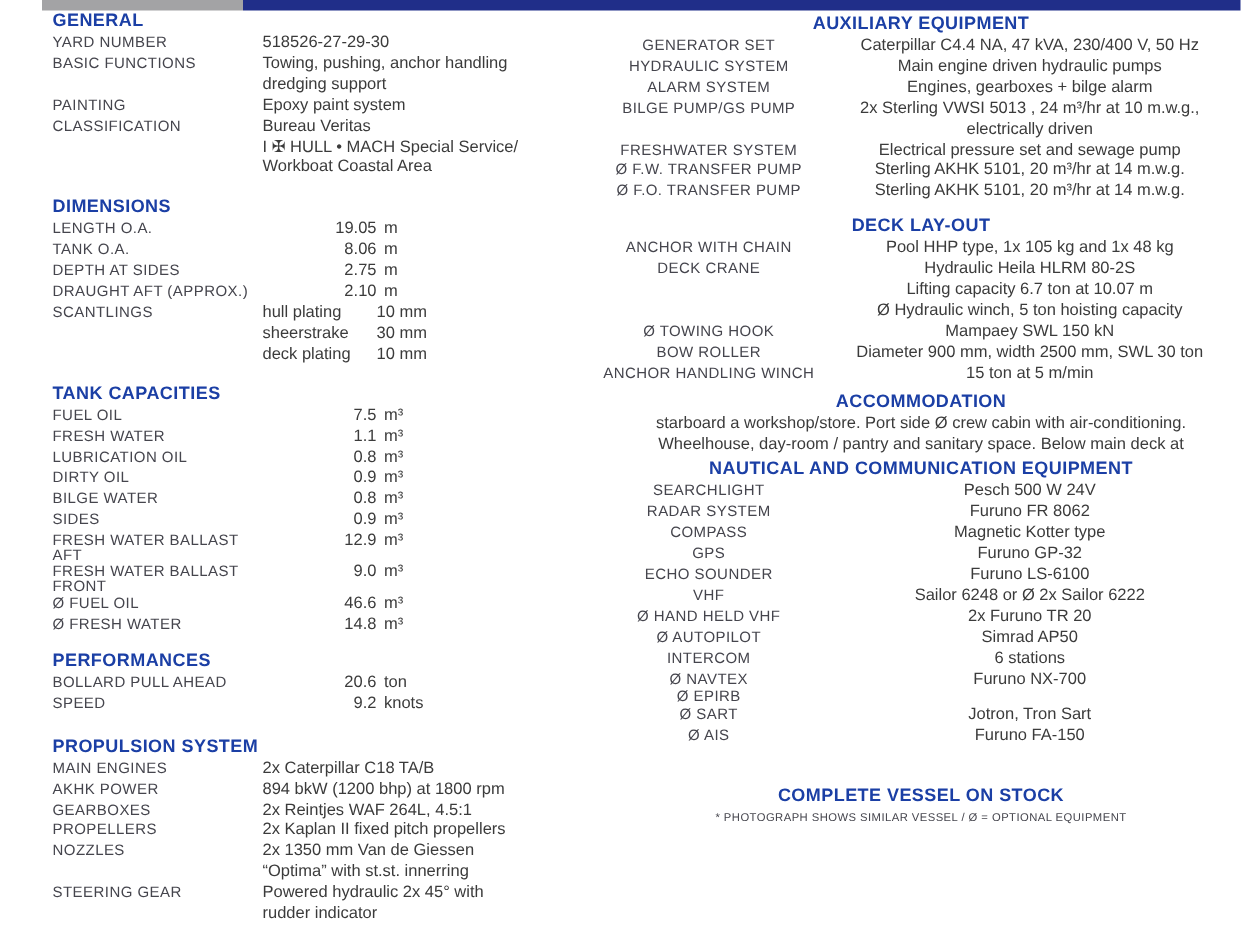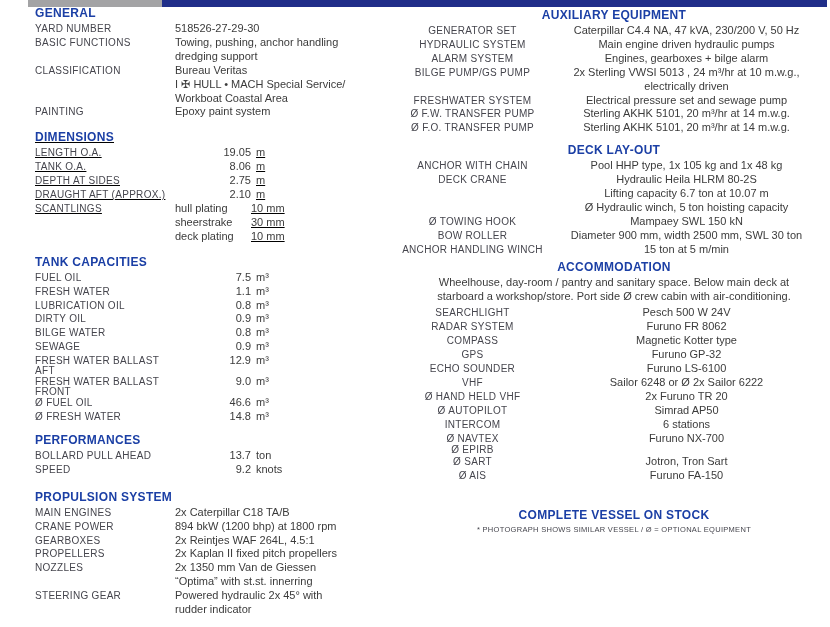--- a/index.html
+++ b/index.html
@@ -39,21 +39,21 @@
   .vnum{display:inline-block;width:32px;text-align:right;margin-left:44px;}
   .vunit{margin-left:5px;}
   .pkey{display:inline-block;width:76px;}
   .para{font-size:11px;color:var(--value);line-height:13.9px;margin-top:1px;}
   .footnote{
     font-size:7.5px;color:var(--label);letter-spacing:.3px;
     line-height:10px;margin-top:3px;
   }
 
   
-  [data-name="section-dimensions"]{margin-top:12px;text-decoration:underline;}
+  [data-name="section-dimensions"]{margin-top:12px;}
   [data-name="section-tank-capacities"]{margin-top:12px;}
   [data-name="section-performances"]{margin-top:10px;}
   [data-name="section-propulsion-system"]{margin-top:14px;}
   [data-name="section-deck-lay-out"]{margin-top:9px;}
   [data-name="section-accommodation"]{margin-top:4px;}
   [data-name="section-nautical-and-communication-equipment"]{margin-top:3px;}
   [data-name="section-complete-vessel-on-stock"]{margin-top:26px;}
 </style>
 </head>
 <body>
@@ -71,33 +71,33 @@
         </div>
       </div>
       <div class="row" data-name="spec-row">
         <div class="lbl" data-name="spec-label">BASIC FUNCTIONS</div>
         <div class="val" data-name="spec-value">
           <div class="vline" data-name="value-line">Towing, pushing, anchor handling</div>
           <div class="vline" data-name="value-line">dredging support</div>
         </div>
       </div>
       <div class="row" data-name="spec-row">
+        <div class="lbl" data-name="spec-label">PAINTING</div>
+        <div class="val" data-name="spec-value">
+          <div class="vline" data-name="value-line">Epoxy paint system</div>
+        </div>
+      </div>
+      <div class="row" data-name="spec-row">
         <div class="lbl" data-name="spec-label">CLASSIFICATION</div>
         <div class="val" data-name="spec-value">
           <div class="vline" data-name="value-line">Bureau Veritas</div>
           <div class="vline" data-name="value-line">I ✠ HULL • MACH Special Service/</div>
           <div class="vline" data-name="value-line">Workboat Coastal Area</div>
         </div>
       </div>
-      <div class="row" data-name="spec-row">
-        <div class="lbl" data-name="spec-label">PAINTING</div>
-        <div class="val" data-name="spec-value">
-          <div class="vline" data-name="value-line">Epoxy paint system</div>
-        </div>
-      </div>
     </section>
     <section class="section" data-name="section-dimensions">
       <h2 class="sec-title" data-name="section-title">DIMENSIONS</h2>
       <div class="row" data-name="spec-row">
         <div class="lbl" data-name="spec-label">LENGTH O.A.</div>
         <div class="val" data-name="spec-value">
           <div class="vline" data-name="value-line"><span class="vnum" data-name="value-number">19.05</span><span class="vunit" data-name="value-unit">m</span></div>
         </div>
       </div>
       <div class="row" data-name="spec-row">
@@ -153,21 +153,21 @@
           <div class="vline" data-name="value-line"><span class="vnum" data-name="value-number">0.9</span><span class="vunit" data-name="value-unit">m³</span></div>
         </div>
       </div>
       <div class="row" data-name="spec-row">
         <div class="lbl" data-name="spec-label">BILGE WATER</div>
         <div class="val" data-name="spec-value">
           <div class="vline" data-name="value-line"><span class="vnum" data-name="value-number">0.8</span><span class="vunit" data-name="value-unit">m³</span></div>
         </div>
       </div>
       <div class="row" data-name="spec-row">
-        <div class="lbl" data-name="spec-label">SEWAGE</div>
+        <div class="lbl" data-name="spec-label">SIDES</div>
         <div class="val" data-name="spec-value">
           <div class="vline" data-name="value-line"><span class="vnum" data-name="value-number">0.9</span><span class="vunit" data-name="value-unit">m³</span></div>
         </div>
       </div>
       <div class="row" data-name="spec-row">
         <div class="lbl" data-name="spec-label">FRESH WATER BALLAST AFT</div>
         <div class="val" data-name="spec-value">
           <div class="vline" data-name="value-line"><span class="vnum" data-name="value-number">12.9</span><span class="vunit" data-name="value-unit">m³</span></div>
         </div>
       </div>
@@ -189,40 +189,40 @@
         <div class="val" data-name="spec-value">
           <div class="vline" data-name="value-line"><span class="vnum" data-name="value-number">14.8</span><span class="vunit" data-name="value-unit">m³</span></div>
         </div>
       </div>
     </section>
     <section class="section" data-name="section-performances">
       <h2 class="sec-title" data-name="section-title">PERFORMANCES</h2>
       <div class="row" data-name="spec-row">
         <div class="lbl" data-name="spec-label">BOLLARD PULL AHEAD</div>
         <div class="val" data-name="spec-value">
-          <div class="vline" data-name="value-line"><span class="vnum" data-name="value-number">13.7</span><span class="vunit" data-name="value-unit">ton</span></div>
+          <div class="vline" data-name="value-line"><span class="vnum" data-name="value-number">20.6</span><span class="vunit" data-name="value-unit">ton</span></div>
         </div>
       </div>
       <div class="row" data-name="spec-row">
         <div class="lbl" data-name="spec-label">SPEED</div>
         <div class="val" data-name="spec-value">
           <div class="vline" data-name="value-line"><span class="vnum" data-name="value-number">9.2</span><span class="vunit" data-name="value-unit">knots</span></div>
         </div>
       </div>
     </section>
     <section class="section" data-name="section-propulsion-system">
       <h2 class="sec-title" data-name="section-title">PROPULSION SYSTEM</h2>
       <div class="row" data-name="spec-row">
         <div class="lbl" data-name="spec-label">MAIN ENGINES</div>
         <div class="val" data-name="spec-value">
           <div class="vline" data-name="value-line">2x Caterpillar C18 TA/B</div>
         </div>
       </div>
       <div class="row" data-name="spec-row">
-        <div class="lbl" data-name="spec-label">CRANE POWER</div>
+        <div class="lbl" data-name="spec-label">AKHK POWER</div>
         <div class="val" data-name="spec-value">
           <div class="vline" data-name="value-line">894 bkW (1200 bhp) at 1800 rpm</div>
         </div>
       </div>
       <div class="row" data-name="spec-row">
         <div class="lbl" data-name="spec-label">GEARBOXES</div>
         <div class="val" data-name="spec-value">
           <div class="vline" data-name="value-line">2x Reintjes WAF 264L, 4.5:1</div>
         </div>
       </div>
@@ -247,21 +247,21 @@
         </div>
       </div>
     </section>
   </div>
 <div class="col" id="right-col" data-name="right-column">
     <section class="section" data-name="section-auxiliary-equipment">
       <h2 class="sec-title" data-name="section-title">AUXILIARY EQUIPMENT</h2>
       <div class="row" data-name="spec-row">
         <div class="lbl" data-name="spec-label">GENERATOR SET</div>
         <div class="val" data-name="spec-value">
-          <div class="vline" data-name="value-line">Caterpillar C4.4 NA, 47 kVA, 230/200 V, 50 Hz</div>
+          <div class="vline" data-name="value-line">Caterpillar C4.4 NA, 47 kVA, 230/400 V, 50 Hz</div>
         </div>
       </div>
       <div class="row" data-name="spec-row">
         <div class="lbl" data-name="spec-label">HYDRAULIC SYSTEM</div>
         <div class="val" data-name="spec-value">
           <div class="vline" data-name="value-line">Main engine driven hydraulic pumps</div>
         </div>
       </div>
       <div class="row" data-name="spec-row">
         <div class="lbl" data-name="spec-label">ALARM SYSTEM</div>
@@ -326,25 +326,26 @@
       <div class="row" data-name="spec-row">
         <div class="lbl" data-name="spec-label">ANCHOR HANDLING WINCH</div>
         <div class="val" data-name="spec-value">
           <div class="vline" data-name="value-line">15 ton at 5 m/min</div>
         </div>
       </div>
     </section>
     <section class="section" data-name="section-accommodation">
       <h2 class="sec-title" data-name="section-title">ACCOMMODATION</h2>
       <div class="para" data-name="section-paragraph">
+        <div class="pline" data-name="paragraph-line">starboard a workshop/store. Port side Ø crew cabin with air-conditioning.</div>
         <div class="pline" data-name="paragraph-line">Wheelhouse, day-room / pantry and sanitary space. Below main deck at</div>
-        <div class="pline" data-name="paragraph-line">starboard a workshop/store. Port side Ø crew cabin with air-conditioning.</div>
       </div>
     </section>
     <section class="section" data-name="section-nautical-and-communication-equipment">
+      <h2 class="sec-title" data-name="section-title">NAUTICAL AND COMMUNICATION EQUIPMENT</h2>
       <div class="row" data-name="spec-row">
         <div class="lbl" data-name="spec-label">SEARCHLIGHT</div>
         <div class="val" data-name="spec-value">
           <div class="vline" data-name="value-line">Pesch 500 W 24V</div>
         </div>
       </div>
       <div class="row" data-name="spec-row">
         <div class="lbl" data-name="spec-label">RADAR SYSTEM</div>
         <div class="val" data-name="spec-value">
           <div class="vline" data-name="value-line">Furuno FR 8062</div>

